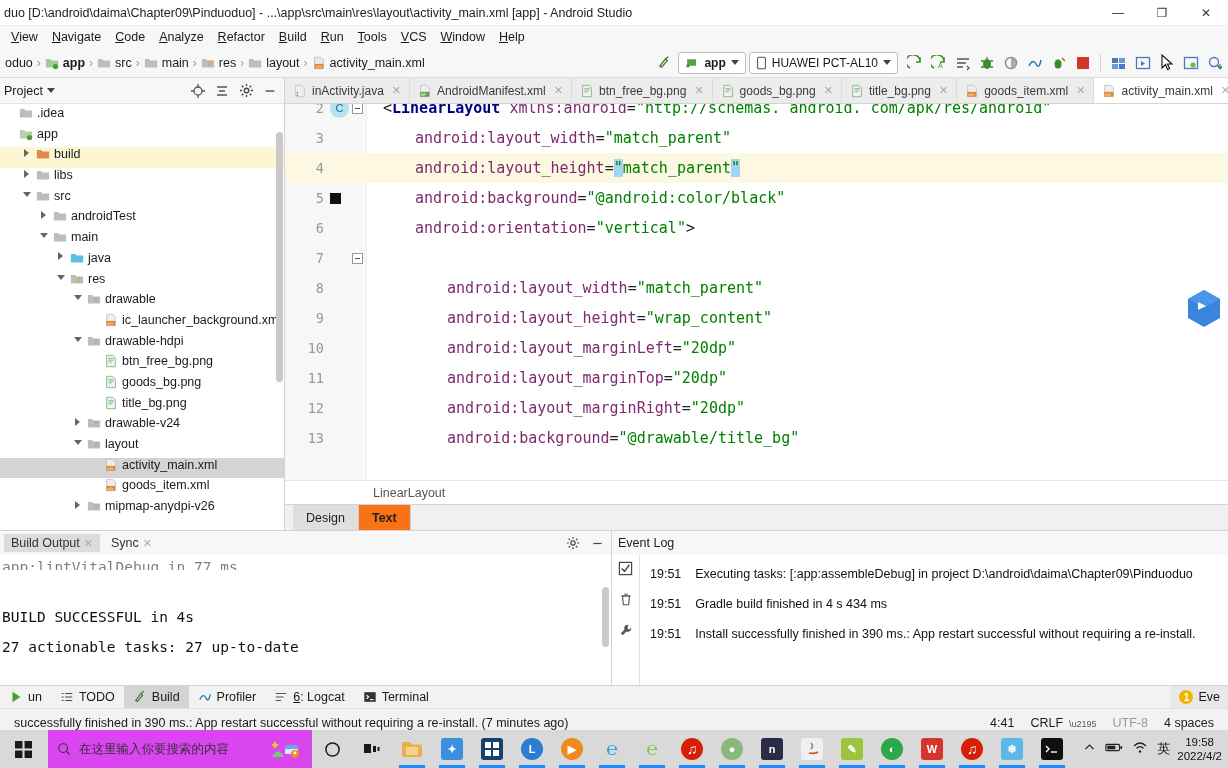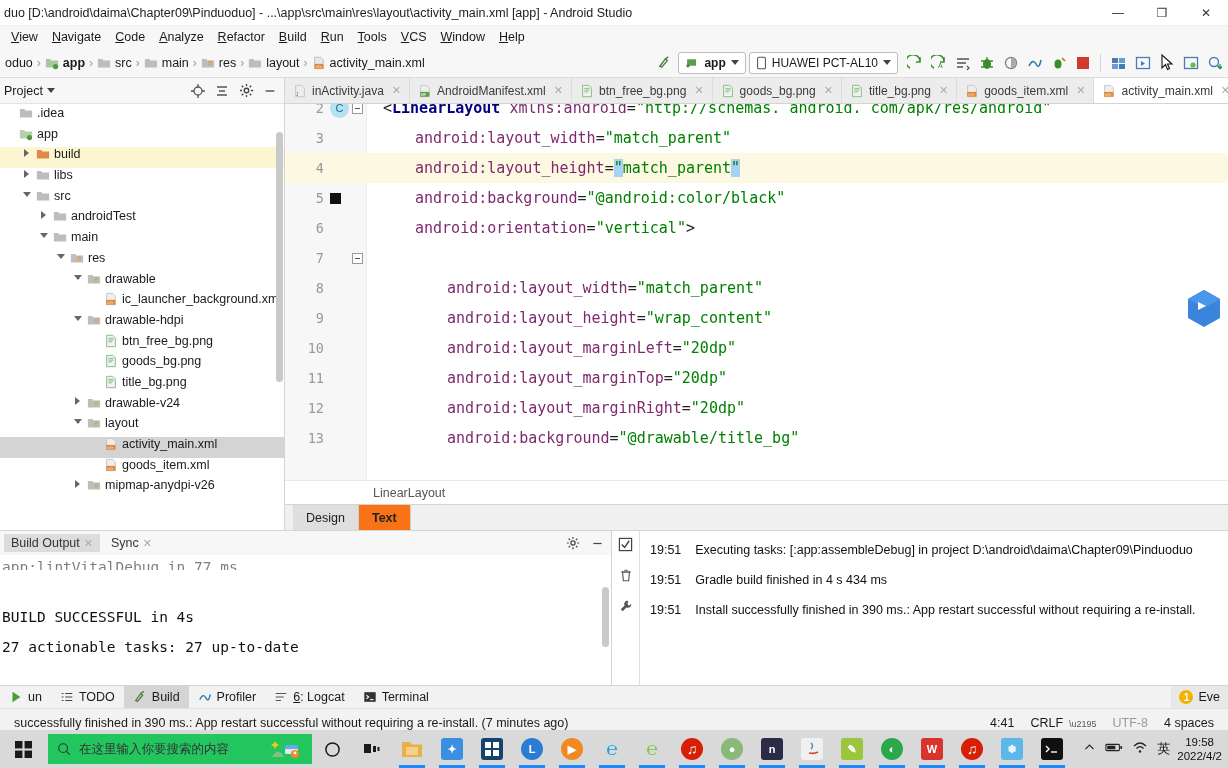--- a/index.html
+++ b/index.html
@@ -133,21 +133,21 @@
   
   .status { height:22px; background:#f2f2f2; display:flex; align-items:flex-end;
             font-size:12.5px; color:#1a1a1a; padding:0 6px; border-top:1px solid #e0e0e0; }
   .st-spacer { flex:1; }
   .st-item { padding:0 8px; white-space:nowrap; }
   .st-item.dim { color:#999; }
 
   
   .taskbar { height:38px; background:#d9d9d9; display:flex; align-items:center; gap:0; }
   .start { width:46px; height:38px; display:flex; align-items:center; justify-content:center; }
-  .search { width:264px; height:30px; background:#22c55e; display:flex; align-items:center;
+  .search { width:264px; height:38px; background:#d946ef; display:flex; align-items:center;
             gap:8px; padding:0 9px; margin-left:2px; }
   .search span { font-size:12.5px; color:#333; white-space:nowrap; }
   .tb-ic { width:40px; height:38px; display:flex; align-items:center; justify-content:center; position:relative; }
   .tb-ic.open:after { content:""; position:absolute; bottom:0; left:7px; right:7px; height:3px; background:#1a8cff; }
   .tray { display:flex; align-items:center; gap:9px; padding:0 7px; }
   .clock { text-align:center; font-size:11.5px; line-height:14px; color:#111; padding-right:6px; white-space:nowrap; }
   .icon-sq { width:22px; height:22px; border-radius:3px; display:flex; align-items:center;
              justify-content:center; color:#fff; font-size:11px; font-weight:bold; }
 </style>
 </head>
@@ -425,20 +425,29 @@
             <span>androidTest</span>
           </div>
           <div class="trow" style="padding-left: 38px;">
             <span class="twist tw-down">
               <i></i>
             </span>
             <svg width="14" height="14" viewBox="0 0 16 16">
               <path d="M1 3.5h5l1.3 1.6H15V13H1Z" fill="#bdbdbd"></path>
             </svg>
             <span>main</span>
+          </div>
+          <div class="trow" style="padding-left: 55px;">
+            <span class="twist tw-right">
+              <i></i>
+            </span>
+            <svg width="14" height="14" viewBox="0 0 16 16">
+              <path d="M1 3.5h5l1.3 1.6H15V13H1Z" fill="#5bc0de"></path>
+            </svg>
+            <span>java</span>
           </div>
           <div class="trow" style="padding-left: 55px;">
             <span class="twist tw-down">
               <i></i>
             </span>
             <svg width="14" height="14" viewBox="0 0 16 16">
               <path d="M1 3.5h5l1.3 1.6H15V13H1Z" fill="#bdbdbd"></path>
               <path d="M8.5 6.5h4M8.5 8.5h4M8.5 10.5h3" stroke="#d8a050" stroke-width="1.1"></path>
             </svg>
             <span>res</span>
@@ -724,20 +733,23 @@
         <div class="bo-clip">app:lintVitalDebug in 77 ms</div>
         <div id="bolines" style="margin-top: 32px;">
             <div class="bo-line">BUILD SUCCESSFUL in 4s</div>
             <div class="bo-line">27 actionable tasks: 27 up-to-date</div>
           </div>
         <div class="bo-scroll"></div>
       </div>
     </div>
 
     <div class="ev">
+      <div class="ev-head">
+        <span class="ev-title">Event Log</span>
+      </div>
       <div class="ev-body">
         <div class="ev-rail">
           <div>
             <svg width="15" height="15" viewBox="0 0 16 16">
                 <rect x="1.5" y="1.5" width="13" height="13" fill="none" stroke="#444" stroke-width="1.3"></rect>
                 <path d="M4 8 l3 3 l5 -7" fill="none" stroke="#444" stroke-width="1.5"></path>
               </svg>
           </div>
           <div>
             <svg width="14" height="15" viewBox="0 0 16 16">

